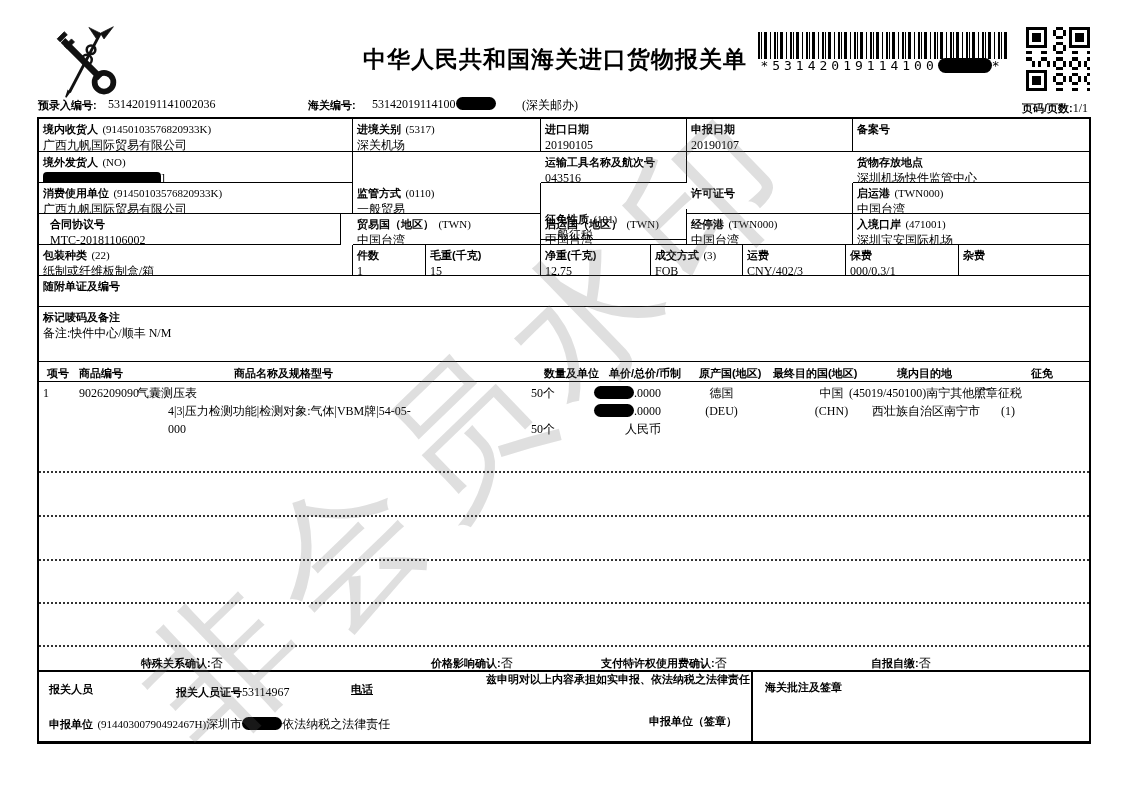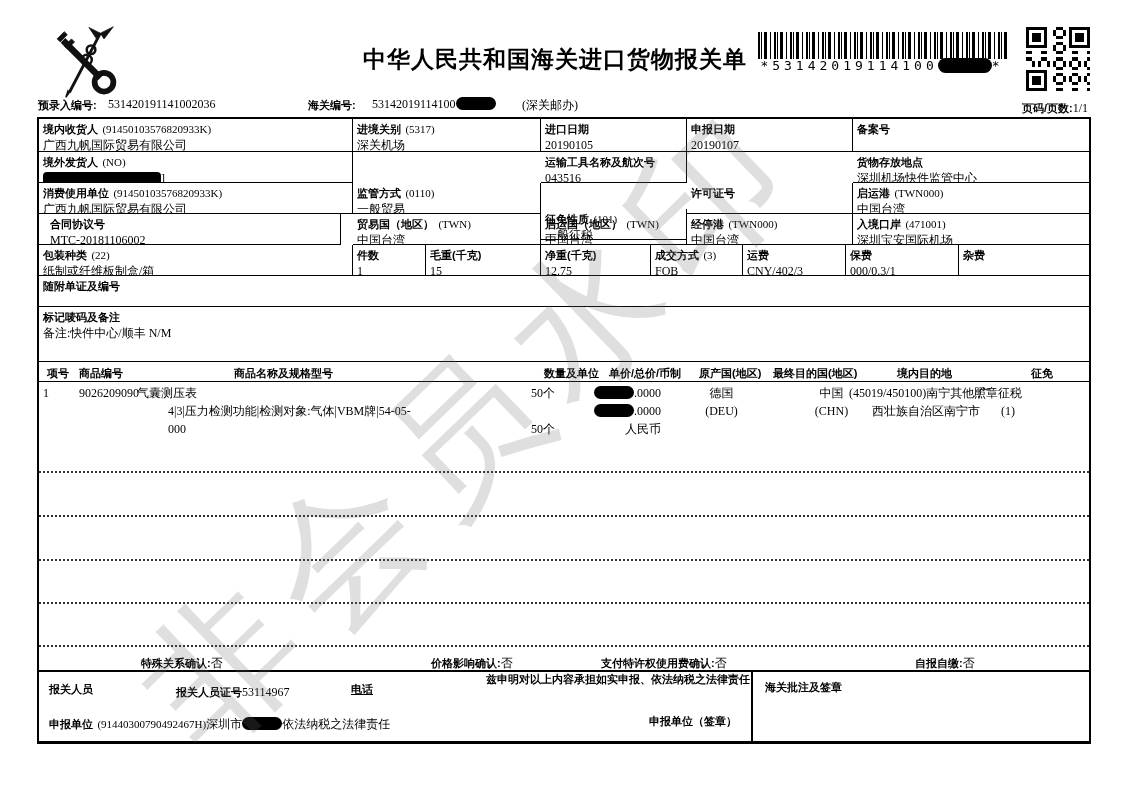--- a/index.html
+++ b/index.html
@@ -303,21 +303,21 @@
         <span class="gline val" style="left: 962px; top: 20px;">(1)</span>
       </div>
       <div class="dotted" style="top: 352px;"></div>
       <div class="dotted" style="top: 396px;"></div>
       <div class="dotted" style="top: 440px;"></div>
       <div class="dotted" style="top: 483px;"></div>
       <div style="position: absolute; left: 0px; top: 526px; width: 1050px; height: 27px; border-top: 2px dotted rgb(51, 51, 51); border-bottom: 2px solid rgb(0, 0, 0);">
         <div style="position: absolute; left: 102px; top: 6px; white-space: nowrap;"><span class="lab">特殊关系确认:</span><span class="val">否</span></div>
         <div style="position: absolute; left: 392px; top: 6px; white-space: nowrap;"><span class="lab">价格影响确认:</span><span class="val">否</span></div>
         <div style="position: absolute; left: 562px; top: 6px; white-space: nowrap;"><span class="lab">支付特许权使用费确认:</span><span class="val">否</span></div>
-        <div style="position: absolute; left: 832px; top: 6px; white-space: nowrap; margin-left: 44px;"><span class="lab">自报自缴:</span><span class="val">否</span></div>
+        <div style="position: absolute; left: 832px; top: 6px; white-space: nowrap;"><span class="lab">自报自缴:</span><span class="val">否</span></div>
       </div>
       <div style="position: absolute; left: 0px; top: 553px; width: 712px; height: 70px;">
         <span class="lab" style="position: absolute; left: 10px; top: 10px;">报关人员</span>
         <div style="position: absolute; left: 137px; top: 10px; white-space: nowrap;"><span class="lab">报关人员证号</span><span class="val">53114967</span></div>
         <span class="lab" style="position: absolute; left: 312px; top: 10px; text-decoration: underline;">电话</span>
         <span class="lab" style="position: absolute; left: 447px; top: 0; white-space: nowrap;">兹申明对以上内容承担如实申报、依法纳税之法律责任</span>
         <div style="position: absolute; left: 10px; top: 42px; white-space: nowrap;"><span class="lab">申报单位</span> <span class="code">(91440300790492467H)</span><span class="val">深圳市</span><span class="redact r-oval"></span><span class="val">依法纳税之法律责任</span></div>
         <span class="lab" style="position: absolute; left: 610px; top: 42px; white-space: nowrap;">申报单位（签章）</span>
       </div>
       <div style="position: absolute; left: 712px; top: 553px; width: 338px; height: 69px; border-left: 2px solid rgb(0, 0, 0);">

